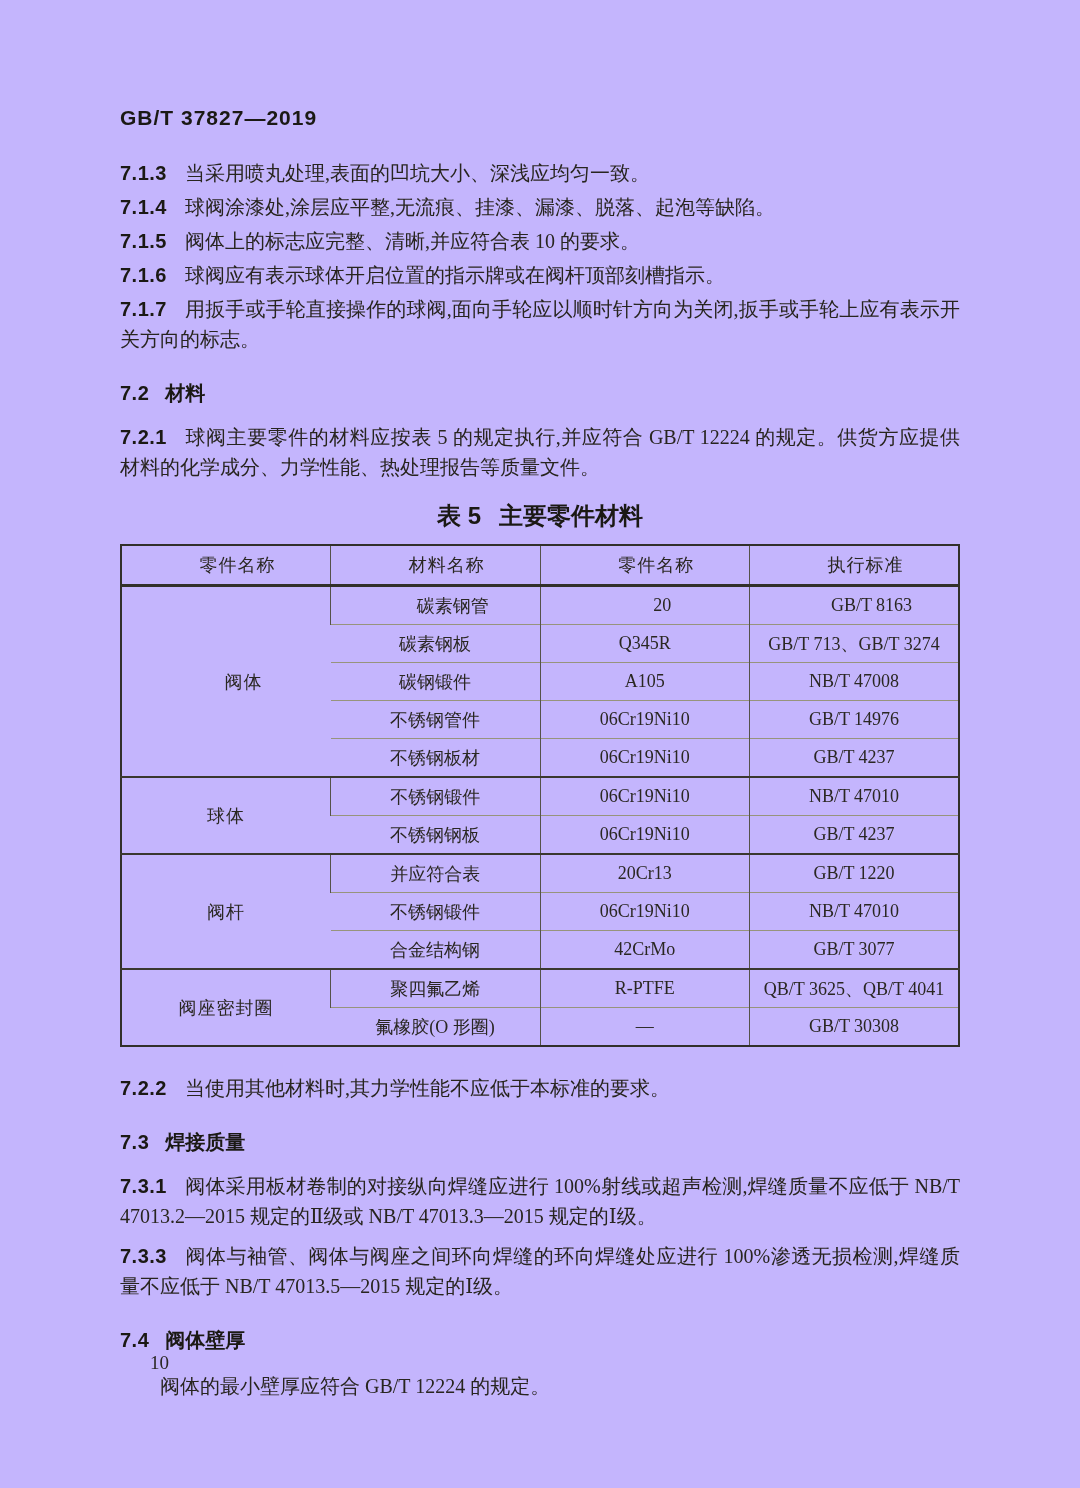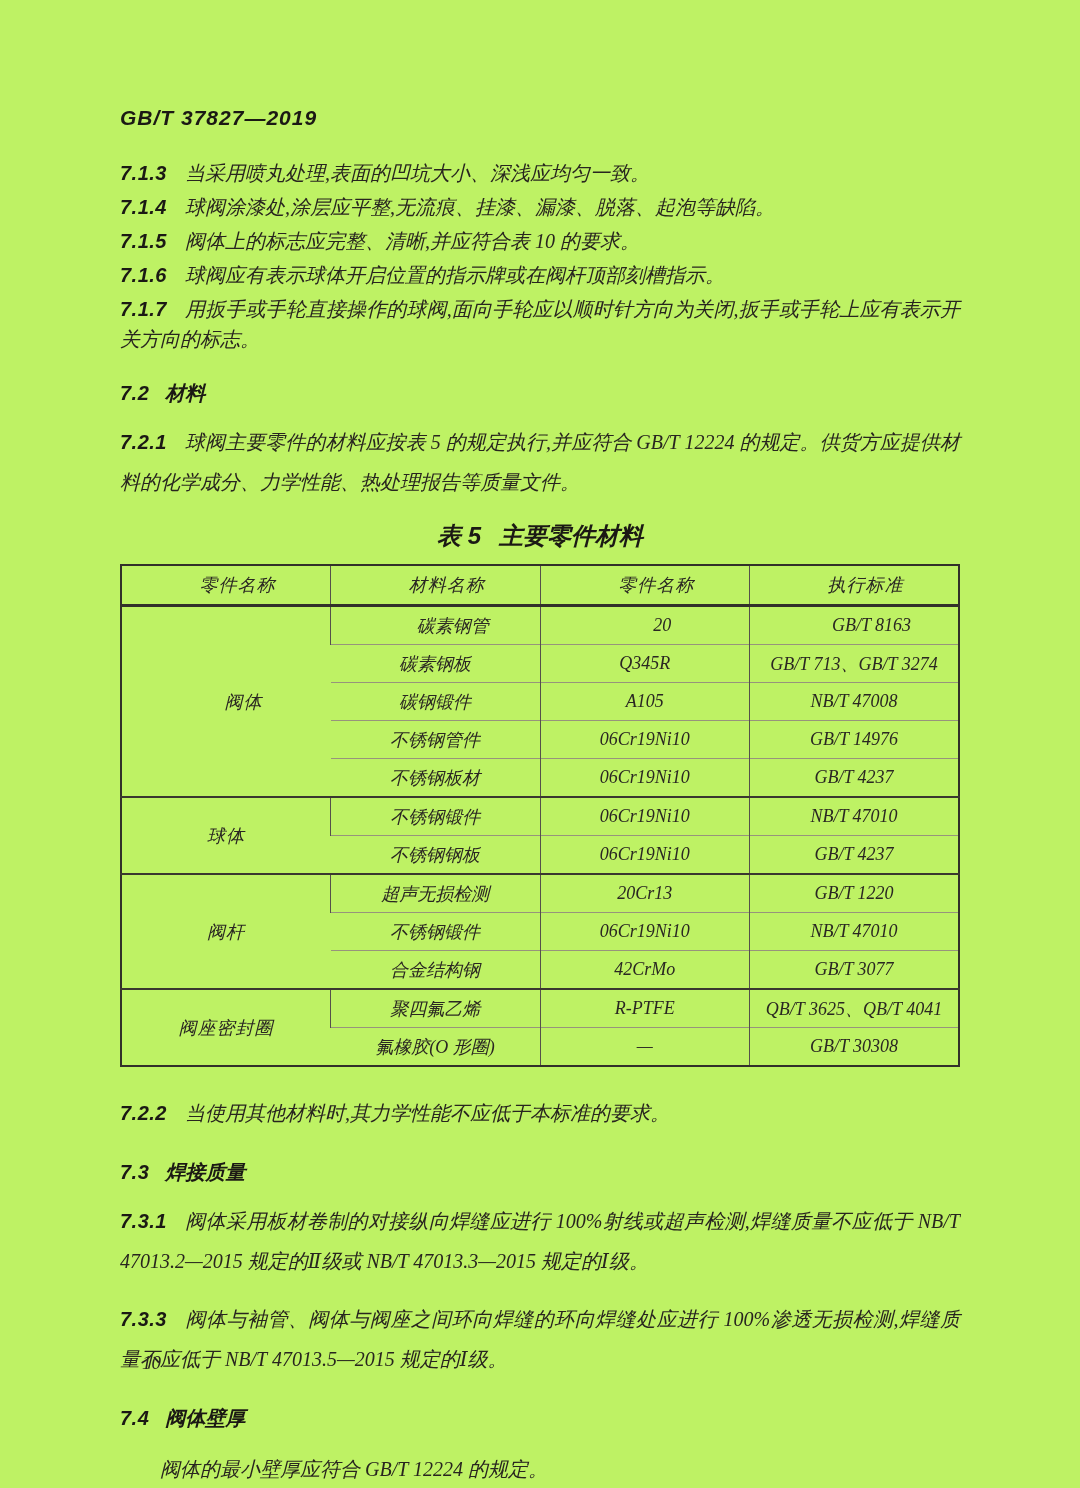--- a/index.html
+++ b/index.html
@@ -1,27 +1,26 @@
 <!DOCTYPE html>
 <html lang="zh"><head>
 <meta charset="utf-8">
 <style>
   html,body{margin:0;padding:0;background:#e8e8e8;}
   .page{
     position:relative;
     width:1080px;height:1488px;
     margin:0 auto;
-    background:#bef264;
+    background:#c4b5fd;
     box-sizing:border-box;
     padding:106px 120px 0 120px;
     color:#28251f;
     font-family:"Liberation Serif","DejaVu Serif",serif;
     font-size:20px;
     overflow:hidden;
-    font-style:italic;
   }
   .doc-header{
     font-family:"Liberation Sans","DejaVu Sans",sans-serif;
     font-weight:700;
     font-size:21px;
     letter-spacing:1px;
     color:#1b1914;
   }
   .clauses{margin-top:28px;}
   p.clause{
@@ -38,21 +37,21 @@
   }
   h3.sec-heading{
     margin:24px 0 0 0;
     font-family:"Liberation Sans","DejaVu Sans",sans-serif;
     font-weight:700;
     font-size:20px;
     color:#1b1914;
     line-height:30px;
   }
   h3.sec-heading .sec-num{margin-right:16px;letter-spacing:.5px;}
-  .para{margin:14px 0 0 0;line-height:40px;text-align:justify;}
+  .para{margin:14px 0 0 0;line-height:30px;text-align:justify;}
   .para-indent{text-indent:2em;}
   .table-title{
     margin:18px 0 0 0;
     text-align:center;
     font-family:"Liberation Sans","DejaVu Sans",sans-serif;
     font-weight:700;
     font-size:24px;
     color:#1b1914;
   }
   .table-title .tt-no{margin-right:18px;}
@@ -79,21 +78,21 @@
   }
   table.materials th + th,
   table.materials td + td{border-left:1.5px solid #55524a;}
   table.materials td.part-cell + td{border-left:1.5px solid #55524a;}
   tbody td{border-top:1px solid #97947c;}
   tbody tr.group-start td{border-top:2px solid #3a382f;}
   tbody tr:first-child td{border-top:none;padding-left:36px;}
   .part-cell{letter-spacing:1px;}
   .page-num{
     position:absolute;
-    left:142px;top:1352px;
+    left:150px;top:1352px;
     font-size:19px;
     color:#2a2722;
   }
 </style>
 </head>
 <body>
 
 <div class="page">
 
   <div class="doc-header">GB/T 37827—2019</div>
@@ -162,21 +161,21 @@
         <td>NB/T 47010</td>
       </tr>
       <tr>
         <td>不锈钢钢板</td>
         <td>06Cr19Ni10</td>
         <td>GB/T 4237</td>
       </tr>
 
       <tr class="group-start">
         <td class="part-cell" rowspan="3">阀杆</td>
-        <td>超声无损检测</td>
+        <td>并应符合表</td>
         <td>20Cr13</td>
         <td>GB/T 1220</td>
       </tr>
       <tr>
         <td>不锈钢锻件</td>
         <td>06Cr19Ni10</td>
         <td>NB/T 47010</td>
       </tr>
       <tr>
         <td>合金结构钢</td>
@@ -196,21 +195,21 @@
         <td>GB/T 30308</td>
       </tr>
     </tbody>
   </table>
 
   <p class="para" style="margin-top:26px;"><span class="clause-num">7.2.2</span><span>当使用其他材料时,其力学性能不应低于本标准的要求。</span></p>
 
   <h3 class="sec-heading"><span class="sec-num">7.3</span><span>焊接质量</span></h3>
 
   <p class="para"><span class="clause-num">7.3.1</span><span>阀体采用板材卷制的对接纵向焊缝应进行 100%射线或超声检测,焊缝质量不应低于 NB/T 47013.2—2015 规定的Ⅱ级或 NB/T 47013.3—2015 规定的Ⅰ级。</span></p>
-  <p class="para" style="margin-top:18px;"><span class="clause-num">7.3.3</span><span>阀体与袖管、阀体与阀座之间环向焊缝的环向焊缝处应进行 100%渗透无损检测,焊缝质量不应低于 NB/T 47013.5—2015 规定的Ⅰ级。</span></p>
+  <p class="para" style="margin-top:10px;"><span class="clause-num">7.3.3</span><span>阀体与袖管、阀体与阀座之间环向焊缝的环向焊缝处应进行 100%渗透无损检测,焊缝质量不应低于 NB/T 47013.5—2015 规定的Ⅰ级。</span></p>
 
   <h3 class="sec-heading"><span class="sec-num">7.4</span><span>阀体壁厚</span></h3>
 
   <p class="para para-indent" style="margin-top:16px;">阀体的最小壁厚应符合 GB/T 12224 的规定。</p>
 
   <div class="page-num">10</div>
 
 </div>
 
 </body></html>

